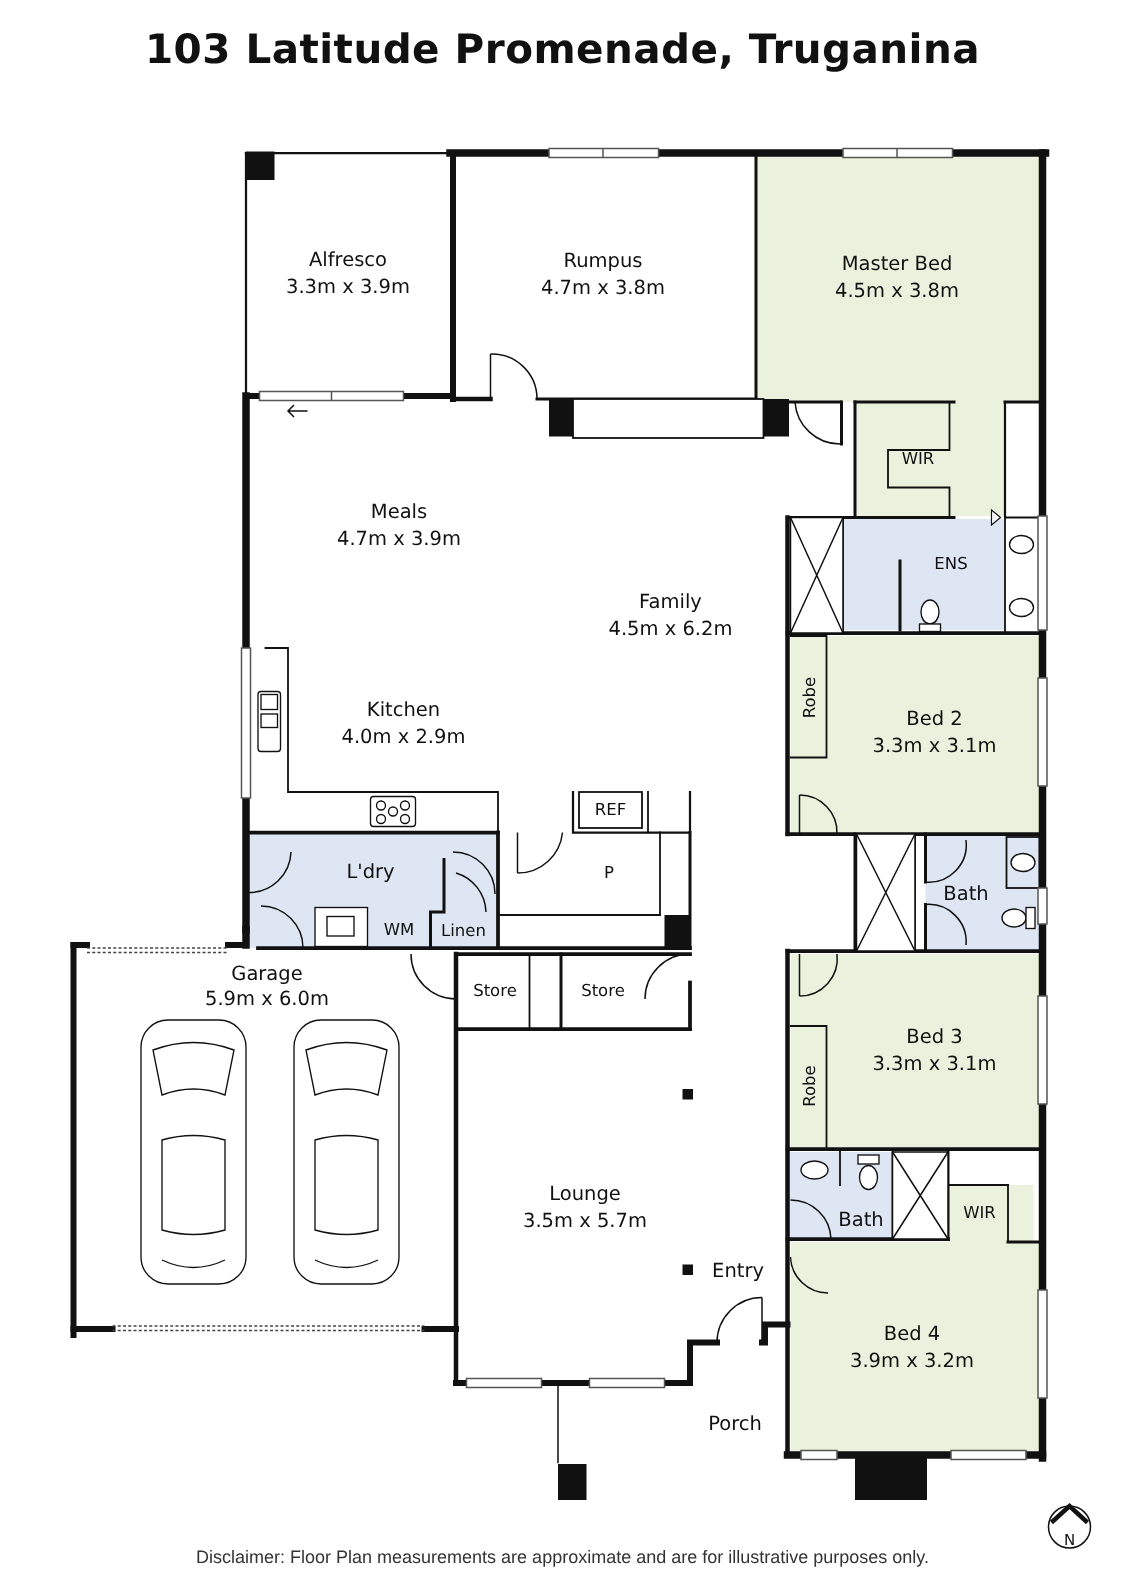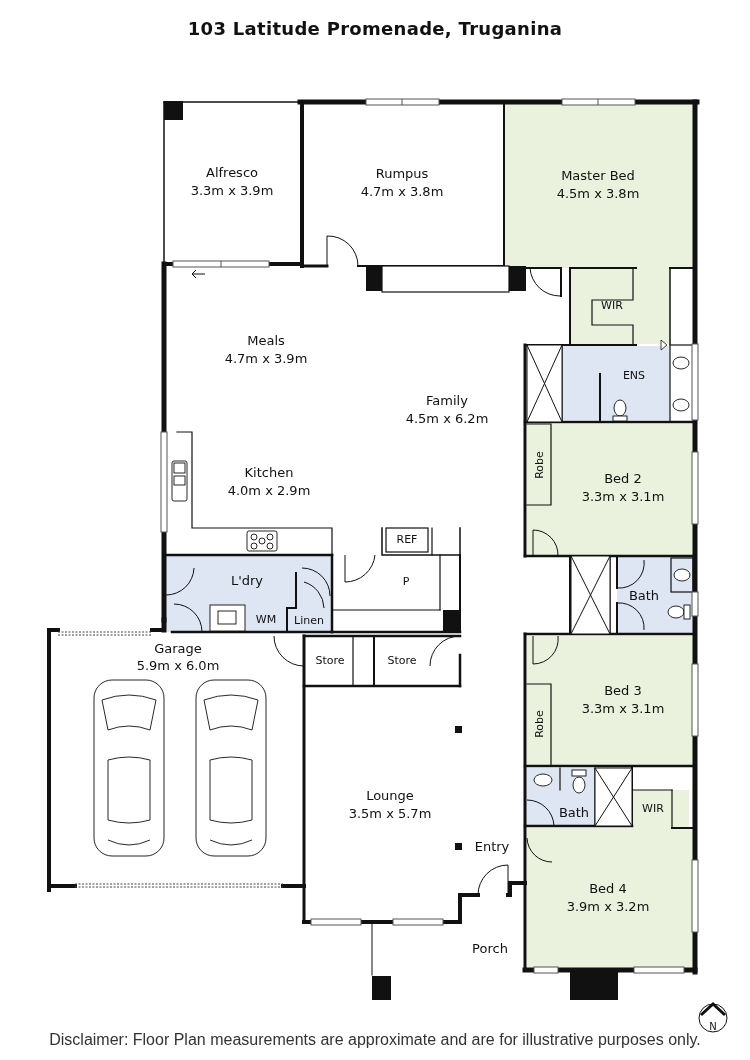--- a/index.html
+++ b/index.html
@@ -1,18 +1,18 @@
 <!DOCTYPE html>
 <html><head>
 <meta charset="utf-8">
 <style>
   html, body { margin:0; padding:0; background:#ffffff; }
   body { width:750px; height:1060px; position:relative; overflow:hidden; font-family:"DejaVu Sans", sans-serif; }
-  .title { position:absolute; left:0; top:18px; width:750px; text-align:center; font-size:18px; font-weight:bold; color:#111; letter-spacing:0.3px; }
-  .disclaimer { position:absolute; left:0; top:1031px; width:750px; text-align:center; font-family:"Liberation Sans", sans-serif; font-size:16px; color:#333; }
+  .title { position:absolute; left:0; top:18px; width:750px; text-align:center; font-size:27px; font-weight:bold; color:#111; letter-spacing:0.3px; }
+  .disclaimer { position:absolute; left:0; top:1031px; width:750px; text-align:center; font-family:"Liberation Sans", sans-serif; font-size:12px; color:#333; }
   svg.plan { position:absolute; left:0; top:0; }
   .lbl { font-family:"DejaVu Sans", sans-serif; font-size:13px; fill:#111; text-anchor:middle; }
   .lbl-sm { font-family:"DejaVu Sans", sans-serif; font-size:11px; fill:#111; text-anchor:middle; }
 </style>
 </head>
 <body>
 
 <div class="title">103 Latitude Promenade, Truganina</div>
 
 <svg class="plan" width="750" height="1060" viewBox="0 0 750 1060" xmlns="http://www.w3.org/2000/svg">

